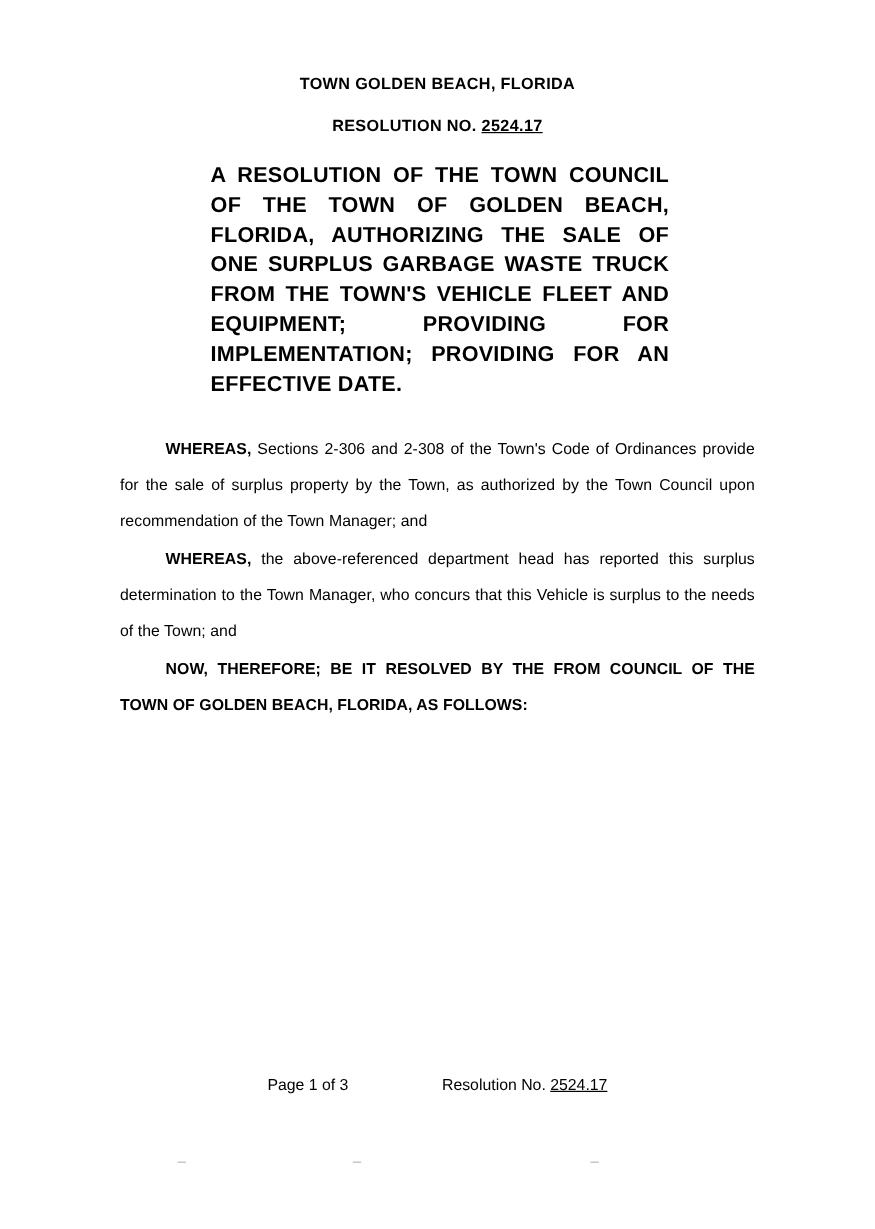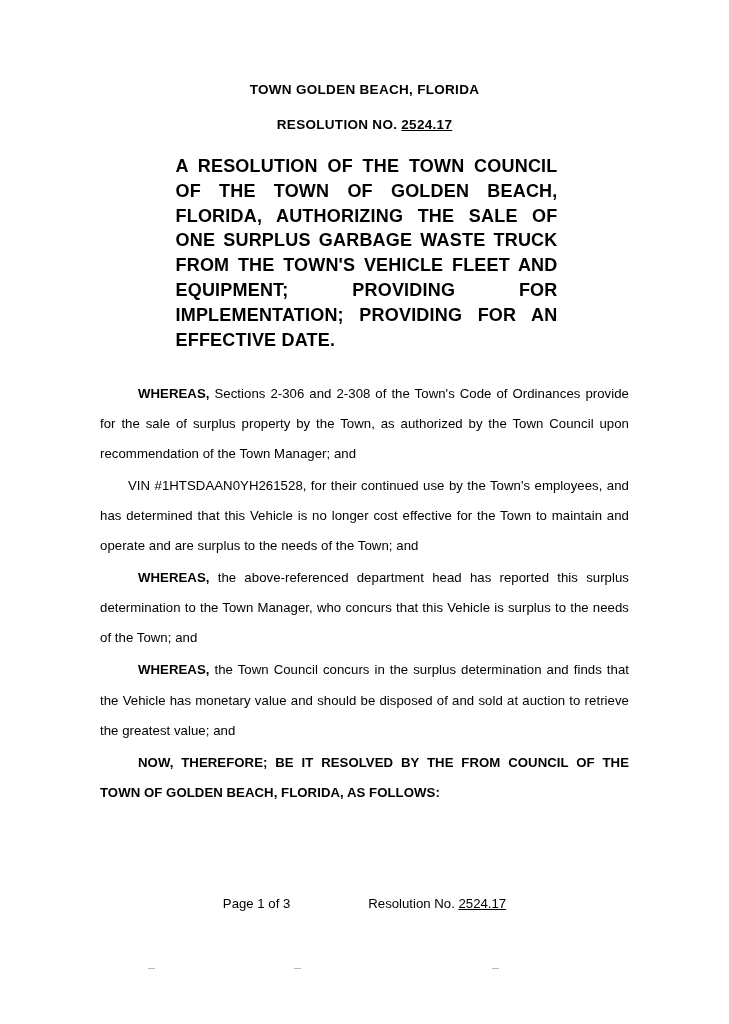--- a/index.html
+++ b/index.html
@@ -13,21 +13,21 @@
     font-family: "Liberation Sans", sans-serif;
     color: #000000;
     position: relative;
     overflow: hidden;
   }
   .page {
     position: relative;
     width: 729px;
     height: 1024px;
     box-sizing: border-box;
-    padding: 82px 100px 0 100px;
+    padding: 62px 100px 0 100px;
   }
   .title-block {
     text-align: center;
   }
   .doc-title {
     font-size: 13.5px;
     font-weight: bold;
     letter-spacing: 0.3px;
     margin: 0 0 20px 0;
   }
@@ -103,25 +103,23 @@
   <div class="title-block">
     <div class="doc-title">TOWN GOLDEN BEACH, FLORIDA</div>
     <div class="doc-resolution"><span>RESOLUTION NO. </span><span class="num">2524.17</span></div>
   </div>
 
   <div class="preamble">A RESOLUTION OF THE TOWN COUNCIL OF THE TOWN OF GOLDEN BEACH, FLORIDA, AUTHORIZING THE SALE OF ONE SURPLUS GARBAGE WASTE TRUCK FROM THE TOWN'S VEHICLE FLEET AND EQUIPMENT; PROVIDING FOR IMPLEMENTATION; PROVIDING FOR AN EFFECTIVE DATE.</div>
 
   <p class="para indent"><span class="lead">WHEREAS,</span><span> Sections 2-306 and 2-308 of the Town's Code of Ordinances provide for the sale of surplus property by the Town, as authorized by the Town Council upon recommendation of the Town Manager; and</span></p>
 
 
-  <p class="para indent-sm"><span class="lead"></span><span>VIN #1HTSDAAN0YH261528, for their continued use by the Town's employees, and has determined that this Vehicle is no longer cost effective for the Town to maintain and operate and are surplus to the needs of the Town; and</span></p>
 
   <p class="para indent"><span class="lead">WHEREAS,</span><span> the above-referenced department head has reported this surplus determination to the Town Manager, who concurs that this Vehicle is surplus to the needs of the Town; and</span></p>
 
-  <p class="para indent"><span class="lead">WHEREAS,</span><span> the Town Council concurs in the surplus determination and finds that the Vehicle has monetary value and should be disposed of and sold at auction to retrieve the greatest value; and</span></p>
 
 
   <p class="para indent"><span class="lead">NOW, THEREFORE; BE IT RESOLVED BY THE FROM COUNCIL OF THE TOWN OF GOLDEN BEACH, FLORIDA, AS FOLLOWS:</span><span></span></p>
 
   <div class="footer">
     <div>Page 1 of 3</div>
     <div class="res-num"><span>Resolution No. </span><span class="num">2524.17</span></div>
   </div>
 
   <div class="edge-marks">

